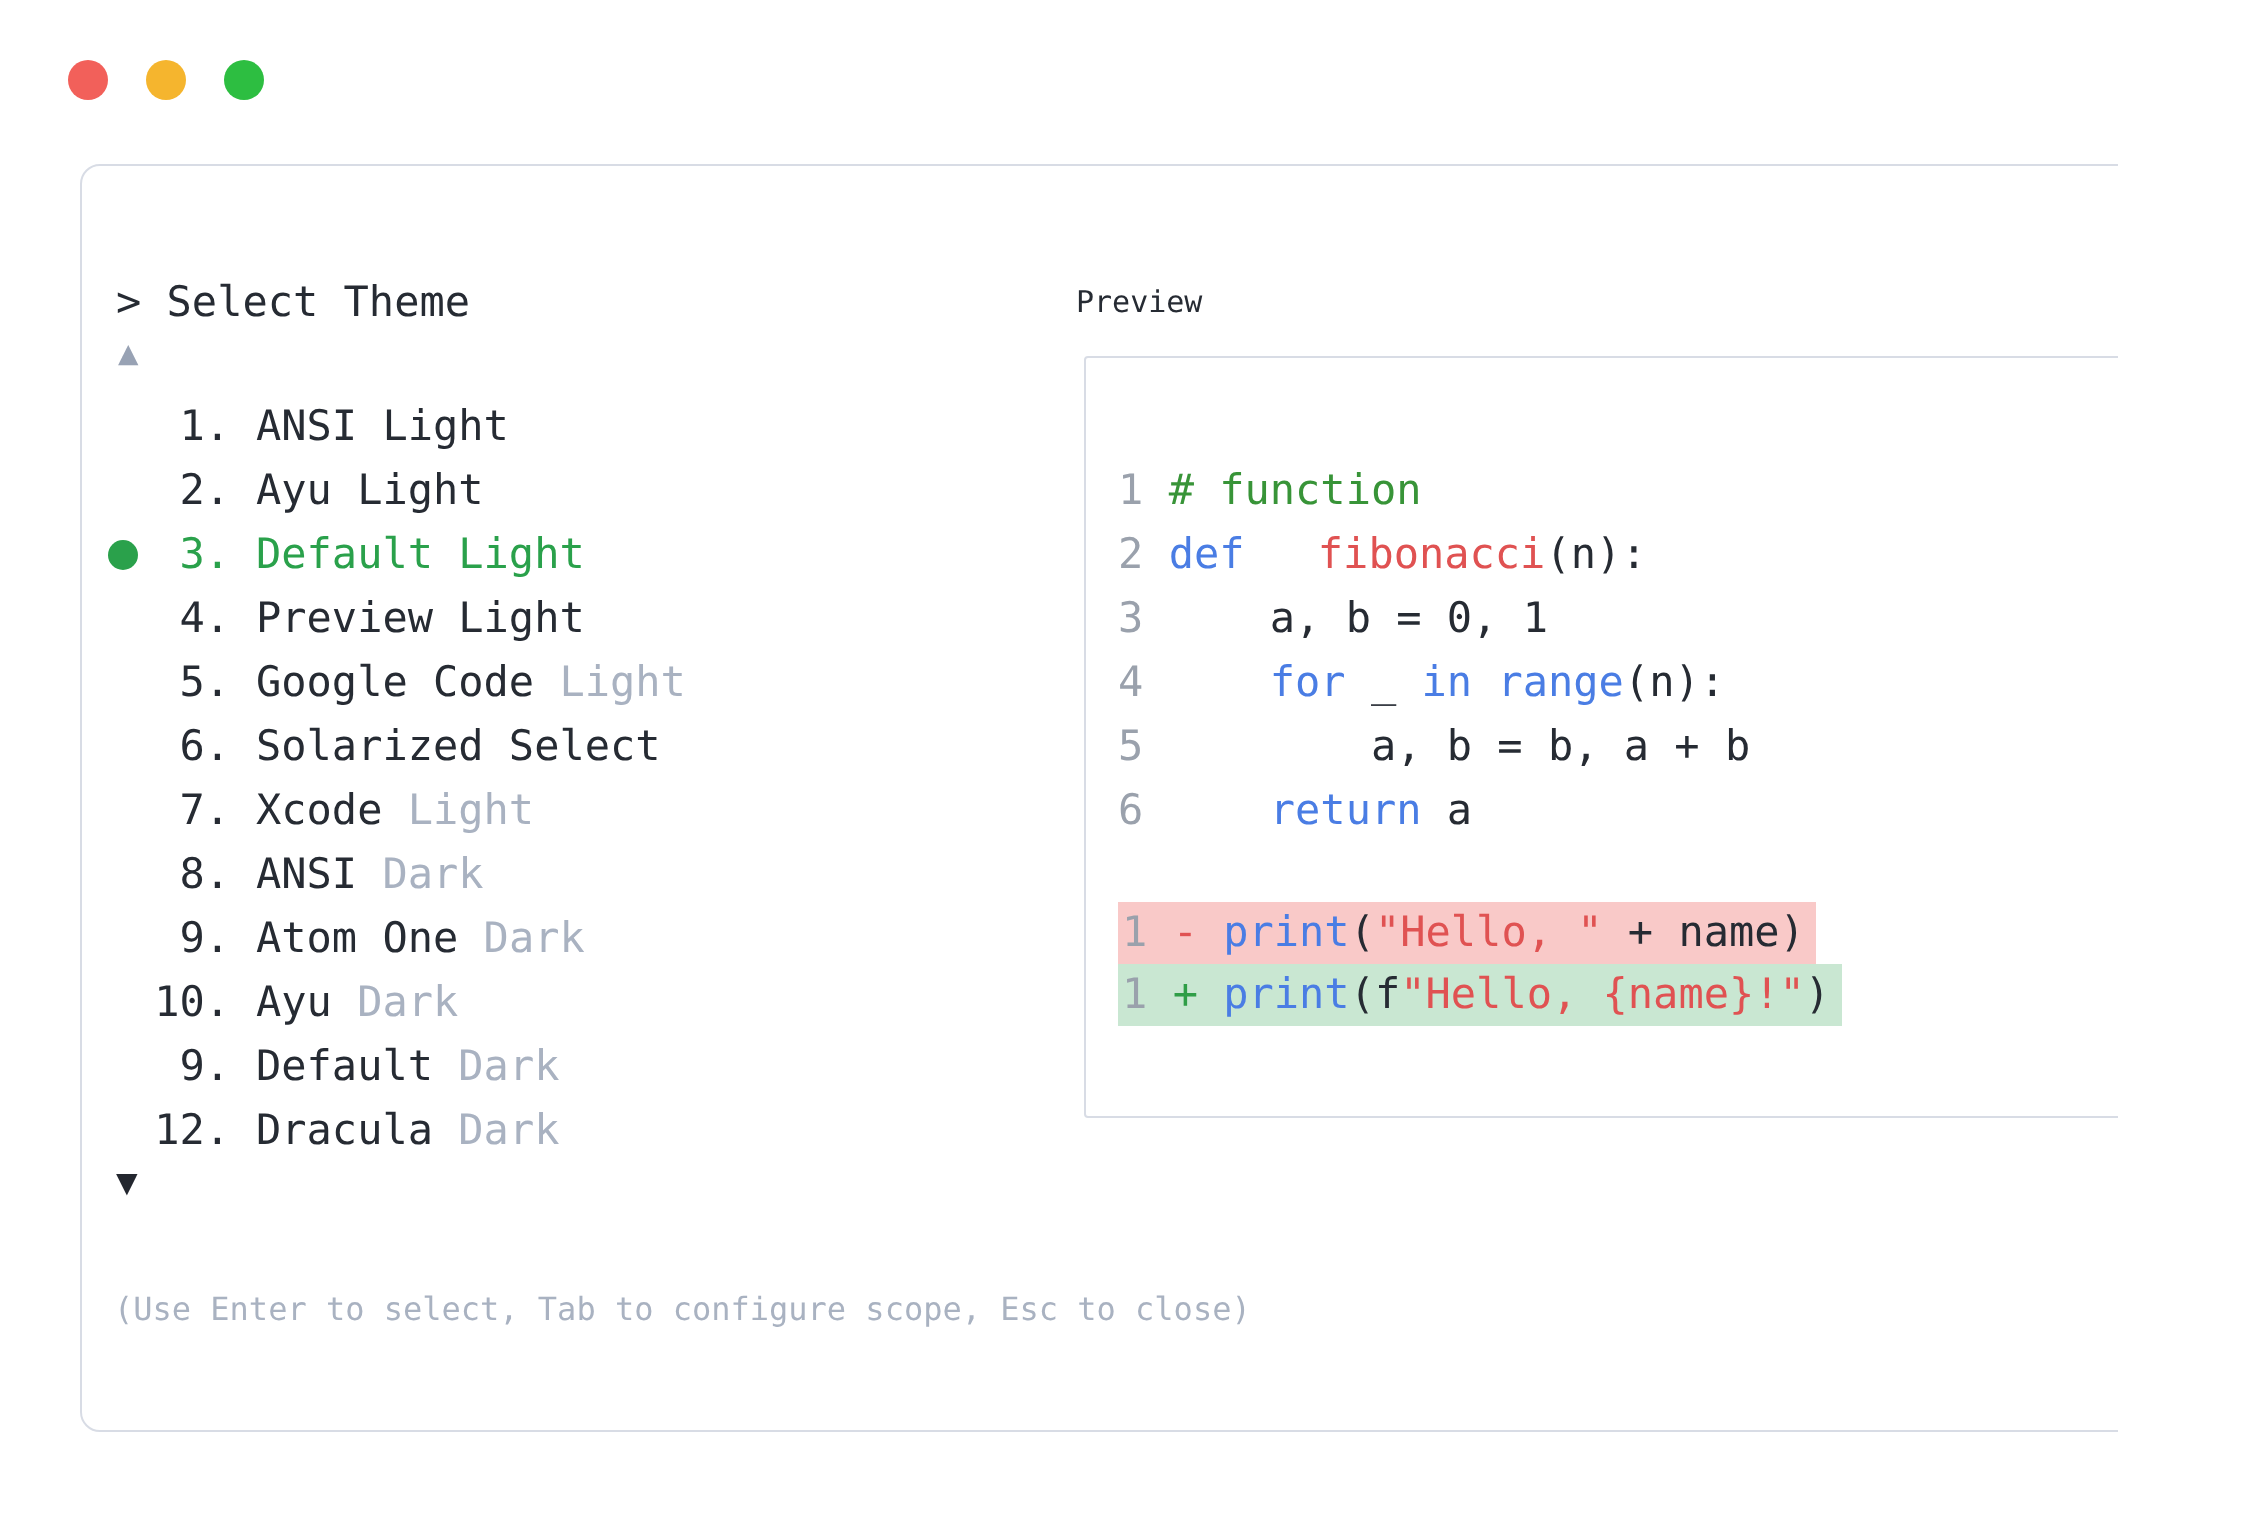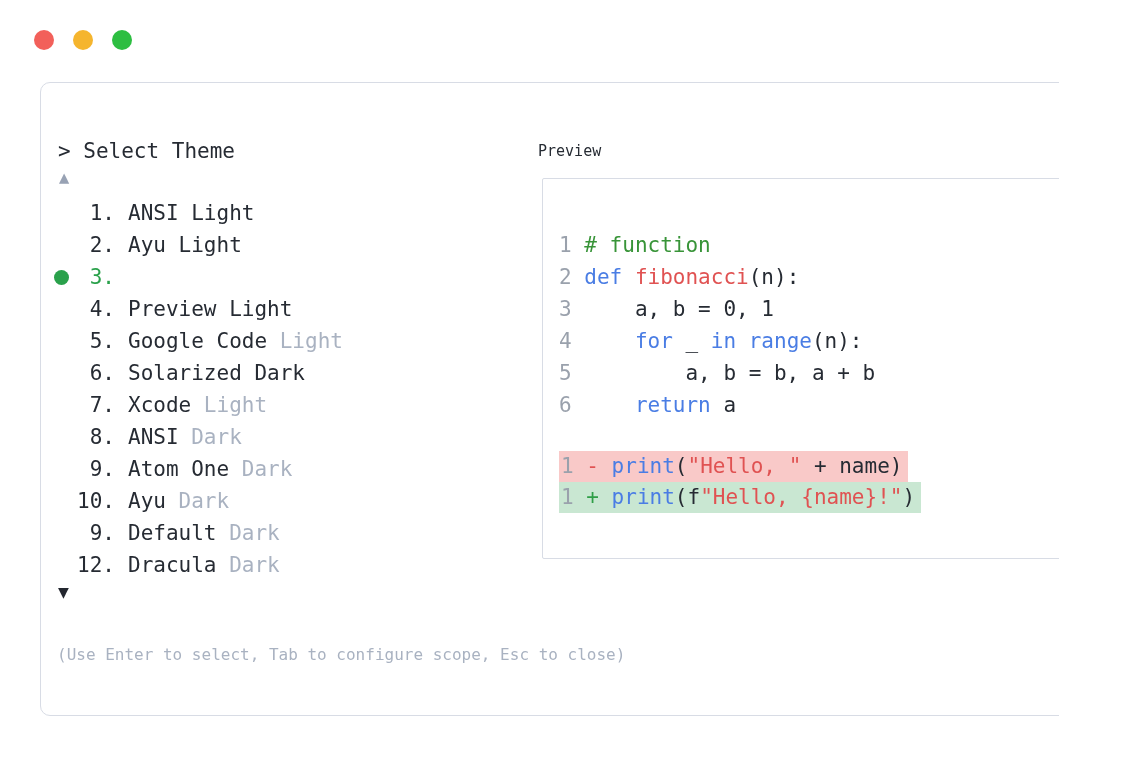--- a/index.html
+++ b/index.html
@@ -27,21 +27,21 @@
   .nm{margin-left:13px;}
   .muted{color:var(--muted);}
   .theme-row.selected .num,.theme-row.selected .nm{color:var(--select);}
   .help{position:absolute;left:16px;top:562px;font-size:16px;color:var(--muted);white-space:pre;}
   .preview-box{position:absolute;left:501px;top:95px;width:519px;height:381px;
     border:1.5px solid var(--border);border-radius:2px;background:#fff;box-sizing:border-box;overflow:hidden;}
   .code{padding:50px 0 0 16px;font-size:21px;white-space:pre;}
   .code-row{height:32px;line-height:32px;}
   .gap-row{height:30px;}
   .ln{color:var(--lineNum);}
-  .tok-kw{color:var(--kw);} .tok-fn{color:var(--fn);} .tok-str{color:var(--str);}
+  .tok-kw{color:var(--kw);} .tok-fn{color:var(--fn);margin-left:24px;} .tok-str{color:var(--str);}
   .tok-cmt{color:var(--cmt);} .tok-plain{color:var(--ink);}
   .tok-rm{color:var(--fn);} .tok-add{color:var(--addSign);}
   .code-row.diff{height:31px;line-height:31px;}
   .band{display:inline-block;padding:0 6px 0 2px;}
   .band.removed{background:var(--removedBg);}
   .band.added{background:var(--addedBg);}
 </style>
 </head>
 <body>
 
@@ -53,24 +53,24 @@
     </div>
 
   <div class="main-box">
     <div class="prompt">&gt; Select Theme</div>
     <div class="preview-label">Preview</div>
 
     <div class="up-arrow">▲</div>
     <div class="theme-list">
         <div class="theme-row"><span class="marker"></span><span class="num">1.</span><span class="nm">ANSI Light</span></div>
         <div class="theme-row"><span class="marker"></span><span class="num">2.</span><span class="nm">Ayu Light</span></div>
-        <div class="theme-row selected"><span class="marker"><span class="dot"></span></span><span class="num">3.</span></div>
+        <div class="theme-row selected"><span class="marker"><span class="dot"></span></span><span class="num">3.</span><span class="nm">Default Light</span></div>
         <div class="theme-row"><span class="marker"></span><span class="num">4.</span><span class="nm">Preview Light</span></div>
         <div class="theme-row"><span class="marker"></span><span class="num">5.</span><span class="nm">Google Code<span class="muted"> Light</span></span></div>
-        <div class="theme-row"><span class="marker"></span><span class="num">6.</span><span class="nm">Solarized Dark</span></div>
+        <div class="theme-row"><span class="marker"></span><span class="num">6.</span><span class="nm">Solarized Select</span></div>
         <div class="theme-row"><span class="marker"></span><span class="num">7.</span><span class="nm">Xcode<span class="muted"> Light</span></span></div>
         <div class="theme-row"><span class="marker"></span><span class="num">8.</span><span class="nm">ANSI<span class="muted"> Dark</span></span></div>
         <div class="theme-row"><span class="marker"></span><span class="num">9.</span><span class="nm">Atom One<span class="muted"> Dark</span></span></div>
         <div class="theme-row"><span class="marker"></span><span class="num">10.</span><span class="nm">Ayu<span class="muted"> Dark</span></span></div>
         <div class="theme-row"><span class="marker"></span><span class="num">9.</span><span class="nm">Default<span class="muted"> Dark</span></span></div>
         <div class="theme-row"><span class="marker"></span><span class="num">12.</span><span class="nm">Dracula<span class="muted"> Dark</span></span></div>
       </div>
     <div class="down-arrow">▼</div>
 
     <div class="preview-box">

